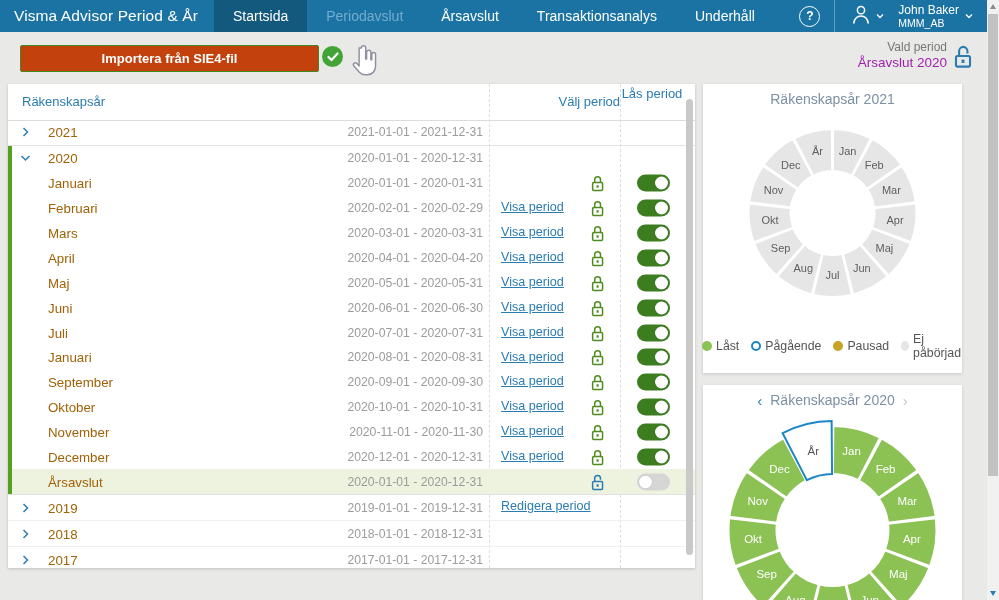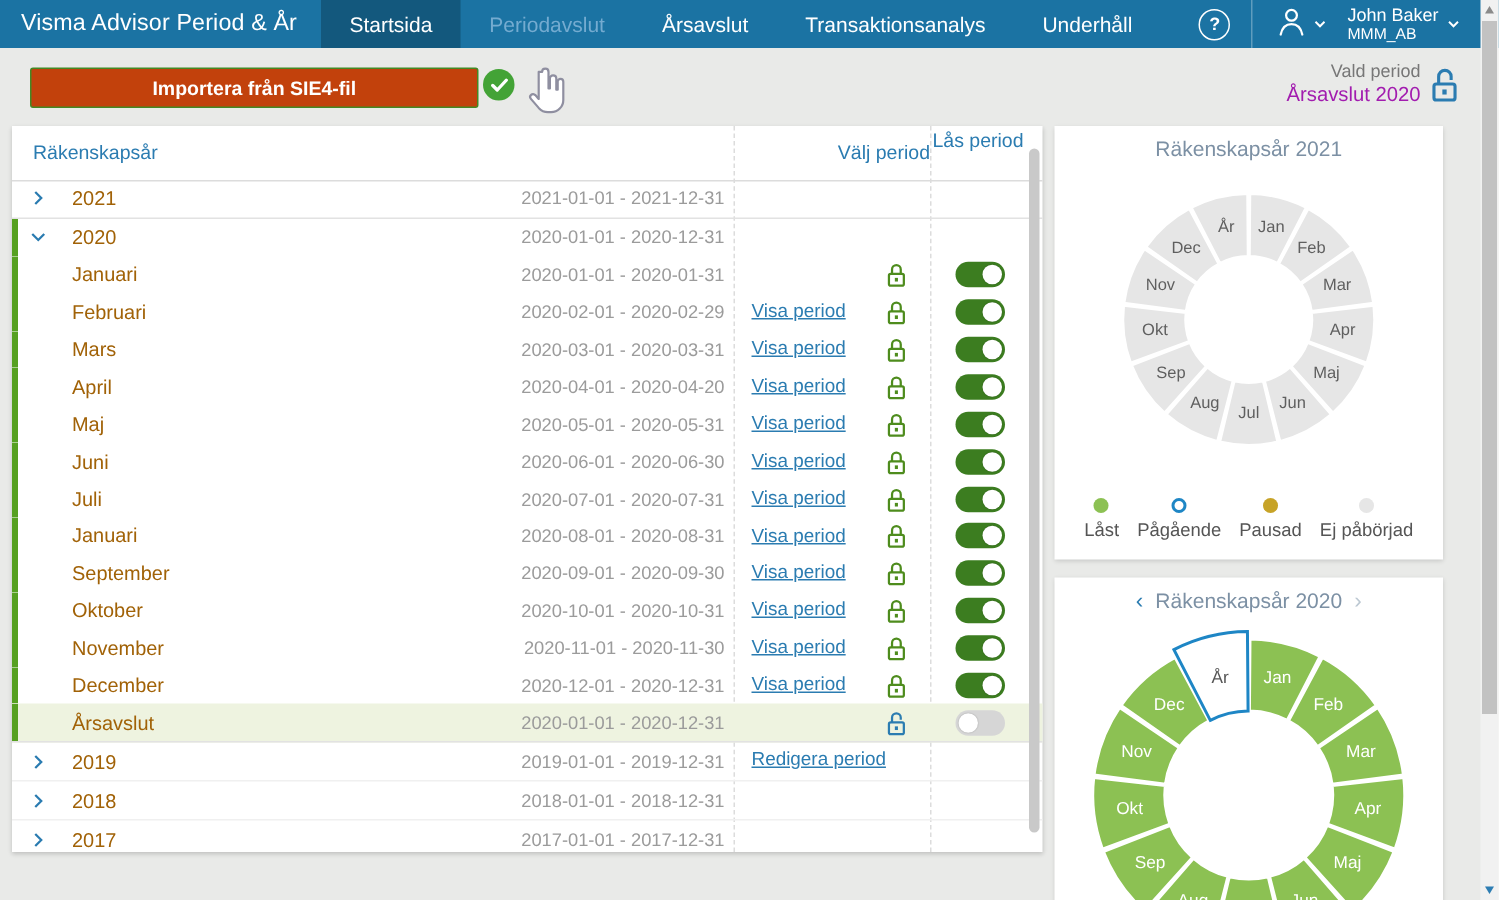--- a/index.html
+++ b/index.html
@@ -64,21 +64,21 @@
   .card1{top:84px;height:289px;}
   .card2{top:385px;height:400px;}
   .ctitle{padding-top:7px;text-align:center;font-size:14px;color:#7c90a4;display:flex;justify-content:center;align-items:center;gap:8px;}
   .cnav{font-size:15px;cursor:pointer;line-height:1;}
   .cnav.prev{color:#2b7cb1;}
   .cnav.next{color:#bcc8d2;}
   .donut{display:flex;justify-content:center;}
   .d1{margin-top:8px;}
   .d2{margin-top:6px;}
   .legend{position:absolute;left:0;right:0;bottom:13px;display:flex;justify-content:center;gap:12px;}
-  .litem{display:flex;align-items:center;gap:4px;font-size:12.3px;color:#555;flex-direction:column;}
+  .litem{display:flex;align-items:center;gap:4px;font-size:12.3px;color:#555;}
   .ldot{width:10px;height:10px;border-radius:50%;}
   .ldot.ring{box-sizing:border-box;background:#fff;border:2.5px solid #1e86c5;}
 
   
   .pagebar{position:absolute;right:0;top:0;width:12px;height:600px;background:#f1f1f1;z-index:60;}
   .pb-up{position:absolute;top:4px;left:2.5px;width:0;height:0;border-left:3.5px solid transparent;border-right:3.5px solid transparent;border-bottom:5px solid #8a8a8a;cursor:pointer;}
   .pb-thumb{position:absolute;top:14px;left:1px;width:10px;height:462px;background:#c2c2c2;cursor:pointer;}
   .pb-down{position:absolute;bottom:4px;left:2.5px;width:0;height:0;border-left:3.5px solid transparent;border-right:3.5px solid transparent;border-top:5px solid #2d7db3;cursor:pointer;}
 </style>
 </head>

